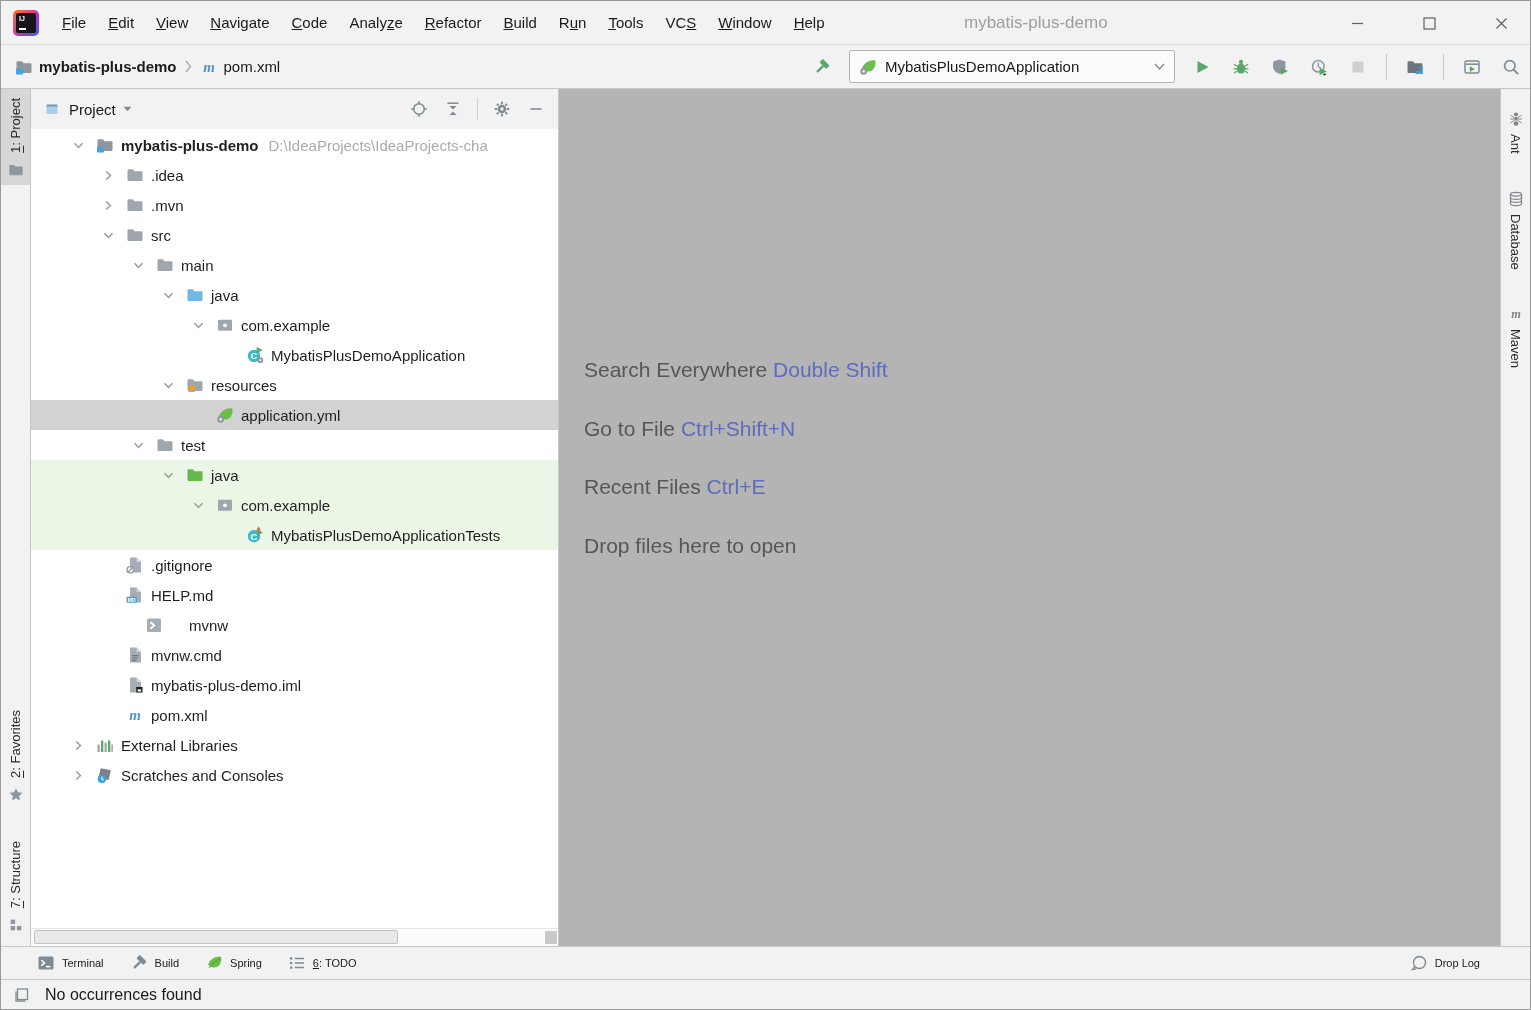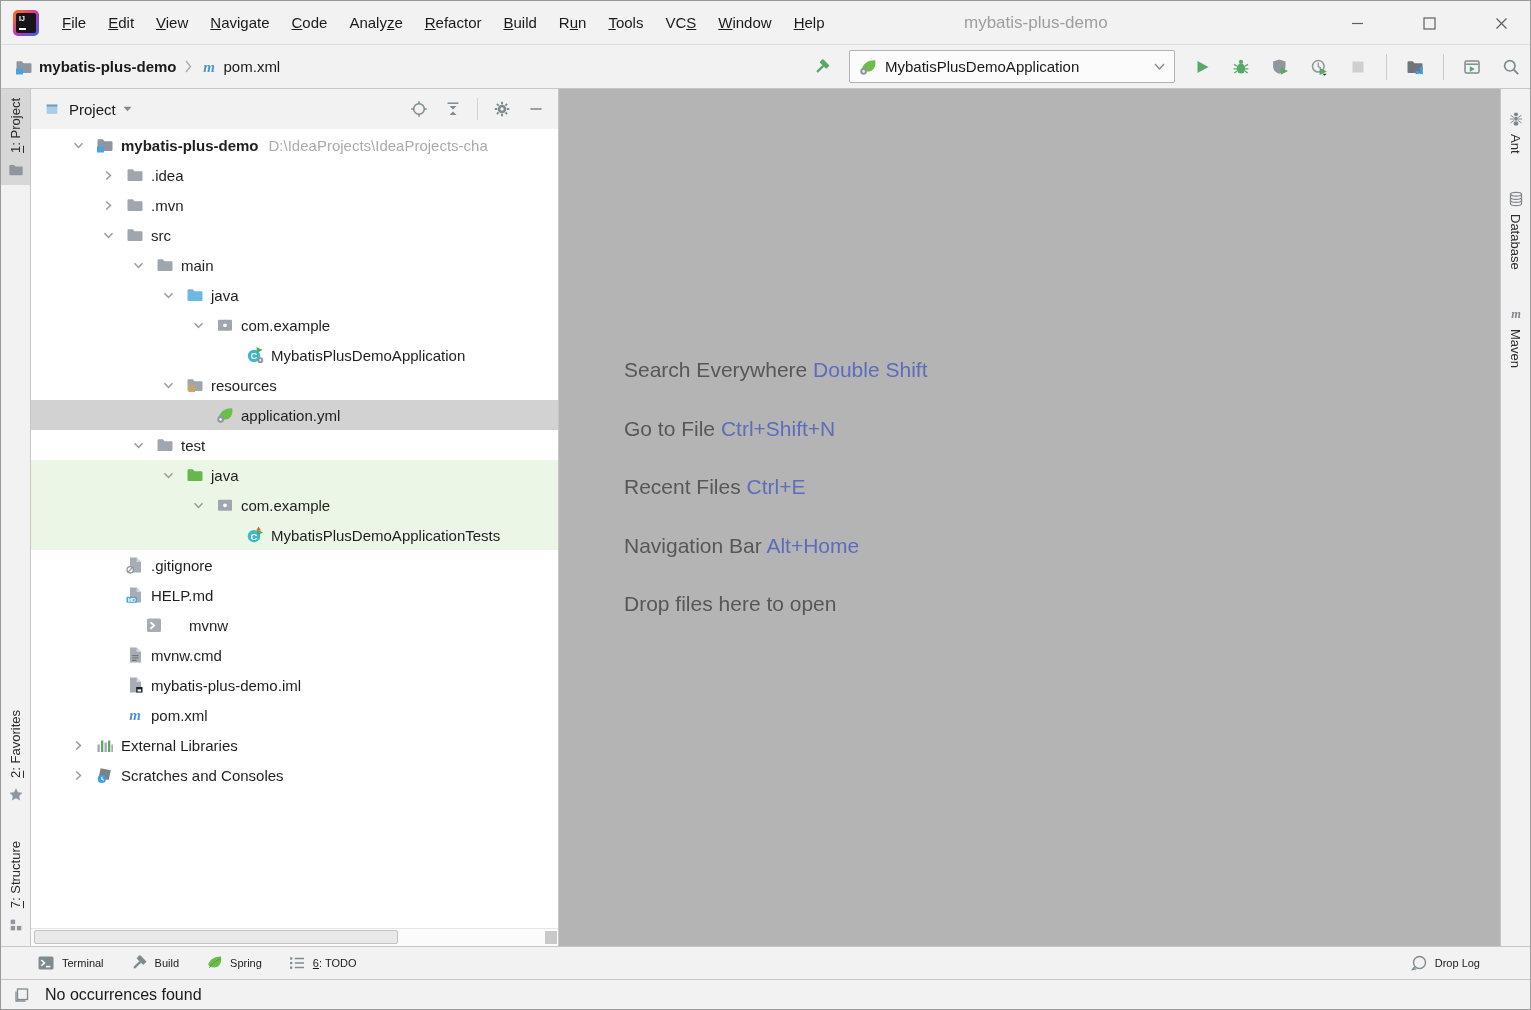--- a/index.html
+++ b/index.html
@@ -56,21 +56,21 @@
   .ticon{width:24px;display:flex;justify-content:center;flex:none;}
   .tlabel{padding-left:4px;}
   .tlabel.bold{font-weight:bold;}
   .tsuffix{color:#ababab;padding-left:10px;}
   .hscroll-track{position:absolute;left:0;right:0;bottom:0;height:17px;background:#fbfbfb;border-top:1px solid #e6e6e6;}
   .hscroll-thumb{position:absolute;left:3px;bottom:2px;width:362px;height:12px;background:#e9e9e9;border:1px solid #c3c3c3;border-radius:2px;}
   .scroll-corner{position:absolute;right:1px;bottom:2px;width:12px;height:13px;background:#c9c9c9;}
   
   .editor{position:absolute;left:558px;top:0;right:30px;bottom:0;background:#b4b4b4;}
   .shortcuts{position:absolute;left:25px;top:252px;}
-  .shortcut-line{line-height:58.6px;font-size:21px;color:#575757;white-space:nowrap;margin-left:40px;}
+  .shortcut-line{line-height:58.6px;font-size:21px;color:#575757;white-space:nowrap;}
   .shortcut-keys{color:#5d6cbb;}
   
   .bottombar{position:absolute;left:0;bottom:30px;right:0;height:33px;background:#f2f2f2;border-top:1px solid #c6c6c6;box-sizing:border-box;display:flex;align-items:center;}
   .bb-left{display:flex;gap:26px;padding-left:36px;flex:1;align-items:center;}
   .bb-right{padding-right:50px;display:flex;gap:26px;align-items:center;}
   .bb-item{display:flex;align-items:center;gap:7px;font-size:11px;color:#1a1a1a;}
   .bb-icon{display:flex;align-items:center;}
   .statusbar{position:absolute;left:0;bottom:0;right:0;height:30px;background:#f2f2f2;border-top:1px solid #c6c6c6;box-sizing:border-box;display:flex;align-items:center;gap:14px;padding-left:12px;}
   .status-msg{font-size:16px;color:#1a1a1a;}
 </style>
@@ -609,21 +609,20 @@
         <div class="hscroll-thumb"></div>
         <div class="scroll-corner"></div>
       </div>
     </div>
 
     <div class="editor">
       <div class="shortcuts">
           <div class="shortcut-line"><span class="shortcut-label">Search Everywhere</span> <span class="shortcut-keys">Double Shift</span></div>
           <div class="shortcut-line"><span class="shortcut-label">Go to File</span> <span class="shortcut-keys">Ctrl+Shift+N</span></div>
           <div class="shortcut-line"><span class="shortcut-label">Recent Files</span> <span class="shortcut-keys">Ctrl+E</span></div>
-          <div class="shortcut-line"><span class="shortcut-label">Navigation Bar</span> <span class="shortcut-keys">Alt+Home</span></div>
           <div class="shortcut-line"><span class="shortcut-label">Drop files here to open</span></div>
         </div>
     </div>
 
     <div class="stripe-right">
       <div class="stripe-right-list">
           <div class="stripe-right-item">
             <span class="stripe-icon">
               <svg width="16" height="16" viewBox="0 0 18 18">
                 <g fill="#80868C">

